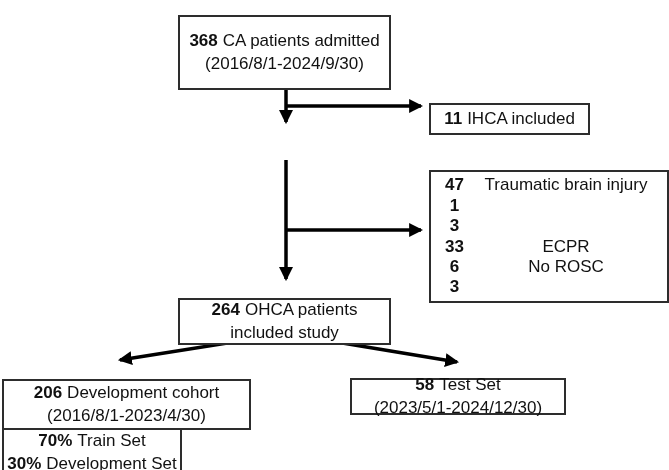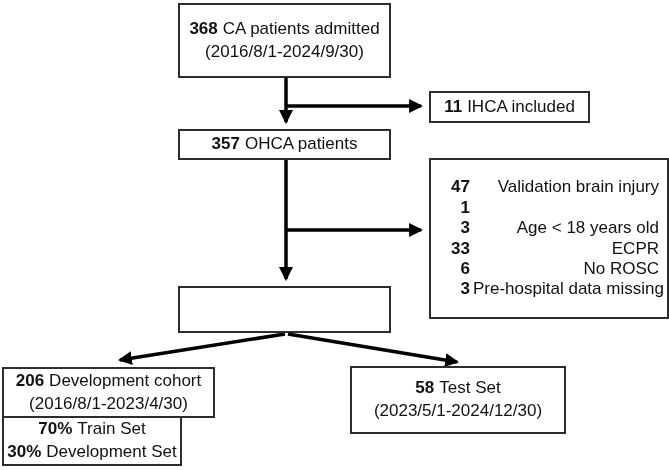--- a/index.html
+++ b/index.html
@@ -18,33 +18,34 @@
     background: #ffffff;
     border: 2px solid #2d2d2d;
     display: flex;
     flex-direction: column;
     align-items: center;
     justify-content: center;
     text-align: center;
     font-size: 17px;
     line-height: 1.33;
     z-index: 2;
+    margin-top: 12px;
   }
   .fc-line { white-space: nowrap; }
   .n { font-weight: 700; padding-right: 5px; }
 
   #box-admitted   { left: 178px; top: 3px;   width: 213px; height: 75px; }
   #box-ihca       { left: 429px; top: 91px;  width: 161px; height: 32px; }
   #box-ohca       { left: 178px; top: 129px; width: 213px; height: 31px; }
-  #box-exclusions { left: 429px; top: 158px; width: 240px; height: 161px;
-                    align-items: stretch; text-align: right; padding: 4px 8px; }
+  #box-exclusions { left: 429px; top: 158px; width: 240px; height: 133px;
+                    align-items: stretch; text-align: center; padding: 4px 8px; }
   #box-included   { left: 178px; top: 286px; width: 213px; height: 47px; }
-  #box-development{ left: 2px;   top: 367px; width: 213px; height: 51px; }
+  #box-development{ left: 2px;   top: 367px; width: 249px; height: 51px; }
   #box-split      { left: 2px;   top: 416px; width: 180px; height: 50px; }
-  #box-test       { left: 350px; top: 366px; width: 216px; height: 68px; }
+  #box-test       { left: 350px; top: 366px; width: 216px; height: 37px; }
 
   .excl-row {
     display: grid;
     grid-template-columns: 31px 1fr;
     column-gap: 3px;
     line-height: 20.4px;
     white-space: nowrap;
   }
   .excl-row .cnt { font-weight: 700; }
 
@@ -82,51 +83,48 @@
 
   <div id="box-admitted" class="fc-box">
     <div class="fc-line"><span class="n">368</span><span>CA patients admitted</span></div>
     <div class="fc-line">(2016/8/1-2024/9/30)</div>
   </div>
 
   <div id="box-ihca" class="fc-box">
     <div class="fc-line"><span class="n">11</span><span>IHCA included</span></div>
   </div>
 
-  <div id="box-ohca" class="fc-box">
-    <div class="fc-line"><span class="n">357</span><span>OHCA patients</span></div>
-  </div>
 
   <div id="box-exclusions" class="fc-box">
     <div class="excl-row">
         <span class="cnt">47</span>
-        <span>Validation brain injury</span>
+        <span>Traumatic brain injury</span>
       </div>
     <div class="excl-row">
         <span class="cnt">1</span>
       </div>
     <div class="excl-row">
         <span class="cnt">3</span>
-        <span>Age &lt; 18 years old</span>
       </div>
     <div class="excl-row">
         <span class="cnt">33</span>
         <span>ECPR</span>
       </div>
     <div class="excl-row">
         <span class="cnt">6</span>
         <span>No ROSC</span>
       </div>
     <div class="excl-row">
         <span class="cnt">3</span>
-        <span>Pre-hospital data missing</span>
       </div>
   </div>
 
   <div id="box-included" class="fc-box">
+    <div class="fc-line"><span class="n">264</span><span>OHCA patients</span></div>
+    <div class="fc-line">included study</div>
   </div>
 
   <div id="box-development" class="fc-box">
     <div class="fc-line"><span class="n">206</span><span>Development cohort</span></div>
     <div class="fc-line">(2016/8/1-2023/4/30)</div>
   </div>
 
   <div id="box-split" class="fc-box">
     <div class="fc-line"><span class="n">70%</span><span>Train Set</span></div>
     <div class="fc-line"><span class="n">30%</span><span>Development Set</span></div>

